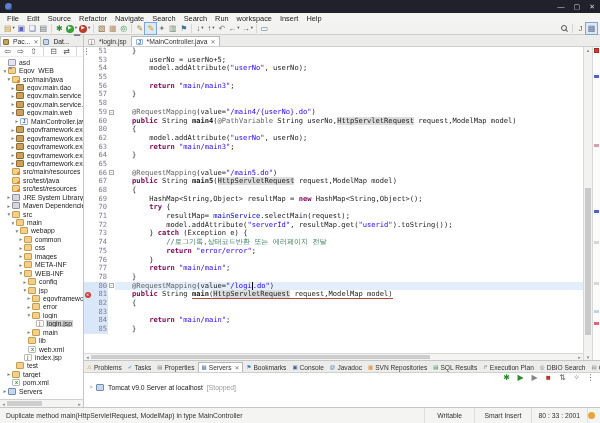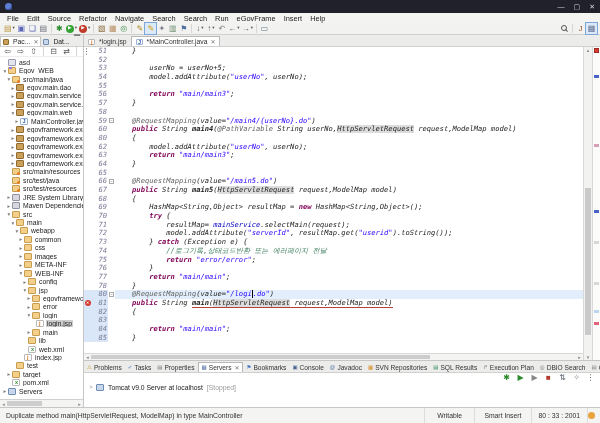--- a/index.html
+++ b/index.html
@@ -64,21 +64,21 @@
   
   .right { flex:1; display:flex; flex-direction:column; min-width:0; }
   .editor { height:326px; display:flex; flex-direction:column; border-bottom:1px solid #c6c6c6; }
   .etabs { height:12px; background:#ececeb; display:flex; align-items:flex-end; font-size:6.8px; border-bottom:1px solid #d0d0d0; }
   .etab { padding:1px 4px; display:flex; align-items:center; gap:2px; color:#333; white-space:nowrap; }
   .etab.active { background:#fff; border:1px solid #b8b8b8; border-bottom:none; }
   .tclose { font-size:6px; color:#777; margin-left:1px; }
   .ebody { flex:1; display:flex; min-width:0; }
   .code-region { flex:1; display:flex; flex-direction:column; min-width:0; }
   .codelines { flex:1; overflow:hidden; font-family:"DejaVu Sans Mono", monospace; font-size:7.1px; line-height:8.7px; }
-  .cl { display:flex; height:8.7px; align-items:flex-end;font-style:italic; }
+  .cl { display:flex; height:8.7px; align-items:flex-end; }
   .cl .m { width:7px; flex:none; text-align:center; height:100%; display:flex; align-items:center; justify-content:center; }
   .cl .n { width:17px; flex:none; text-align:right; color:#7a7a96; padding-right:1px; height:100%; }
   .cl .f { width:7px; flex:none; text-align:center; height:100%; display:flex; align-items:center; justify-content:center; }
   .cl .t { flex:1; white-space:pre; overflow:hidden; height:100%; }
   .cl.cur .t { background:#e2eefb; }
   .cl.range .m, .cl.range .n { background:#d9e7f8; }
   .errico { width:6px; height:6px; border-radius:50%; background:#d63c31; color:#fff; font-size:4.5px; line-height:6px; text-align:center; font-weight:bold; }
   .foldbox { width:5px; height:5px; border:1px solid #aaa; background:#fff; font-size:4px; line-height:3px; color:#666; text-align:center; }
   .sg-k { color:#7f0055; font-weight:bold; }
   .sg-s { color:#2a00ff; }
@@ -133,21 +133,21 @@
 
 <div class="menubar" id="menubar">
     <span class="menu-item">File</span>
     <span class="menu-item">Edit</span>
     <span class="menu-item">Source</span>
     <span class="menu-item">Refactor</span>
     <span class="menu-item">Navigate</span>
     <span class="menu-item">Search</span>
     <span class="menu-item">Search</span>
     <span class="menu-item">Run</span>
-    <span class="menu-item">eGovFrame</span>
+    <span class="menu-item">workspace</span>
     <span class="menu-item">Insert</span>
     <span class="menu-item">Help</span>
   </div>
 
 <div class="toolbar">
   <span id="tb-left" style="display:flex;align-items:center;">
       <span class="ticon">
         <span class="glyph" style="color: rgb(184, 145, 47);">▤</span>
         <span class="ddarr">▾</span>
       </span>
@@ -507,26 +507,20 @@
         <div class="code-region">
           <div class="codelines" id="codelines">
               <div class="cl">
                 <span class="m"></span>
                 <span class="n">51</span>
                 <span class="f"></span>
                 <span class="t"><span class="sg-p">    }</span></span>
               </div>
               <div class="cl">
                 <span class="m"></span>
-                <span class="n">52</span>
-                <span class="f"></span>
-                <span class="t"></span>
-              </div>
-              <div class="cl">
-                <span class="m"></span>
                 <span class="n">53</span>
                 <span class="f"></span>
                 <span class="t"><span class="sg-p">        userNo = userNo+5;</span></span>
               </div>
               <div class="cl">
                 <span class="m"></span>
                 <span class="n">54</span>
                 <span class="f"></span>
                 <span class="t"><span class="sg-p">        model.addAttribute(</span><span class="sg-s">"userNo"</span><span class="sg-p">, userNo);</span></span>
               </div>

